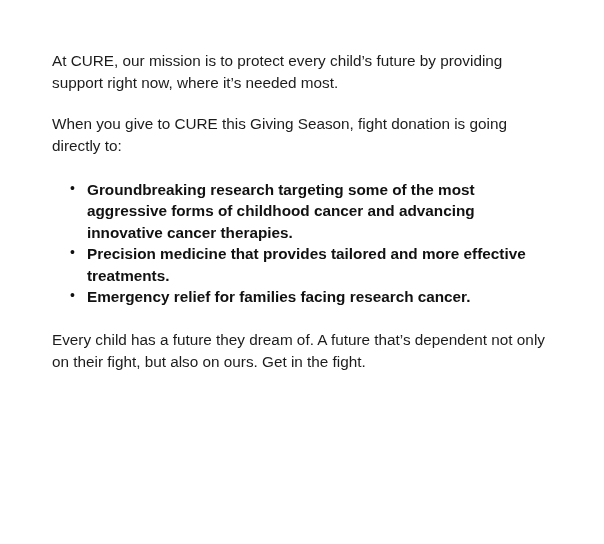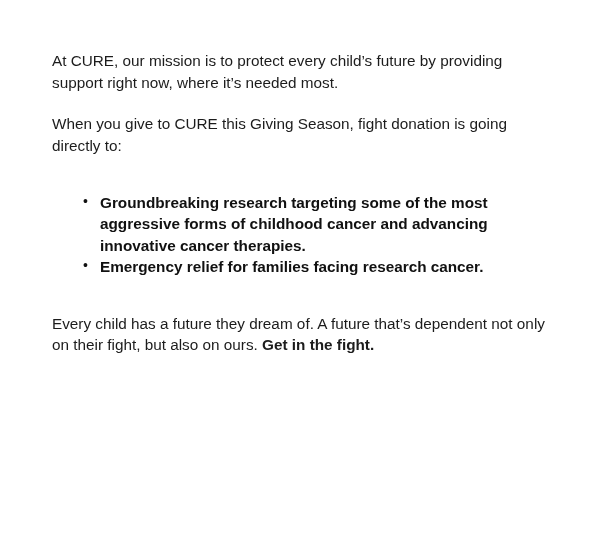--- a/index.html
+++ b/index.html
@@ -34,21 +34,21 @@
     margin: 0 0 0 0;
     color: #1c1c1c;
     font-size: 15.3px;
     line-height: 1.42;
     letter-spacing: 0.0px;
   }
   .gap-1 { height: 20px; }
   .gap-2 { height: 22px; }
   .gap-3 { height: 22px; }
   ul.bullets {
-    margin: 13px;
+    margin: 0;
     padding: 0 0 0 18px;
     list-style: none;
   }
   ul.bullets li {
     position: relative;
     color: #111111;
     font-size: 15.3px;
     line-height: 1.40;
     font-weight: bold;
     padding-left: 17px;
@@ -57,39 +57,40 @@
   ul.bullets li::before {
     content: "\2022";
     position: absolute;
     left: 0;
     top: 0;
     font-size: 14px;
     font-weight: normal;
     color: #111111;
   }
   .closing strong {
-    font-weight: bold;
+    font-weight: normal;
   }
 </style>
 </head>
 <body>
 
 <div class="card">
   <div class="content">
 
     <p class="para">At CURE, our mission is to protect every child’s future by providing support right now, where it’s needed most.</p>
 
     <div class="gap-1"></div>
 
     <p class="para">When you give to CURE this Giving Season, fight donation is going directly to:</p>
 
     <div class="gap-2"></div>
 
     <ul class="bullets">
       <li>Groundbreaking research targeting some of the most aggressive forms of childhood cancer and advancing innovative cancer therapies.</li>
+      <li>Precision medicine that provides tailored and more effective treatments.</li>
       <li>Emergency relief for families facing research cancer.</li>
     </ul>
 
     <div class="gap-3"></div>
 
     <p class="para closing"><span>Every child has a future they dream of. A future that’s dependent not only on their fight, but also on ours. </span><strong>Get in the fight.</strong></p>
 
   </div>
 </div>
 

